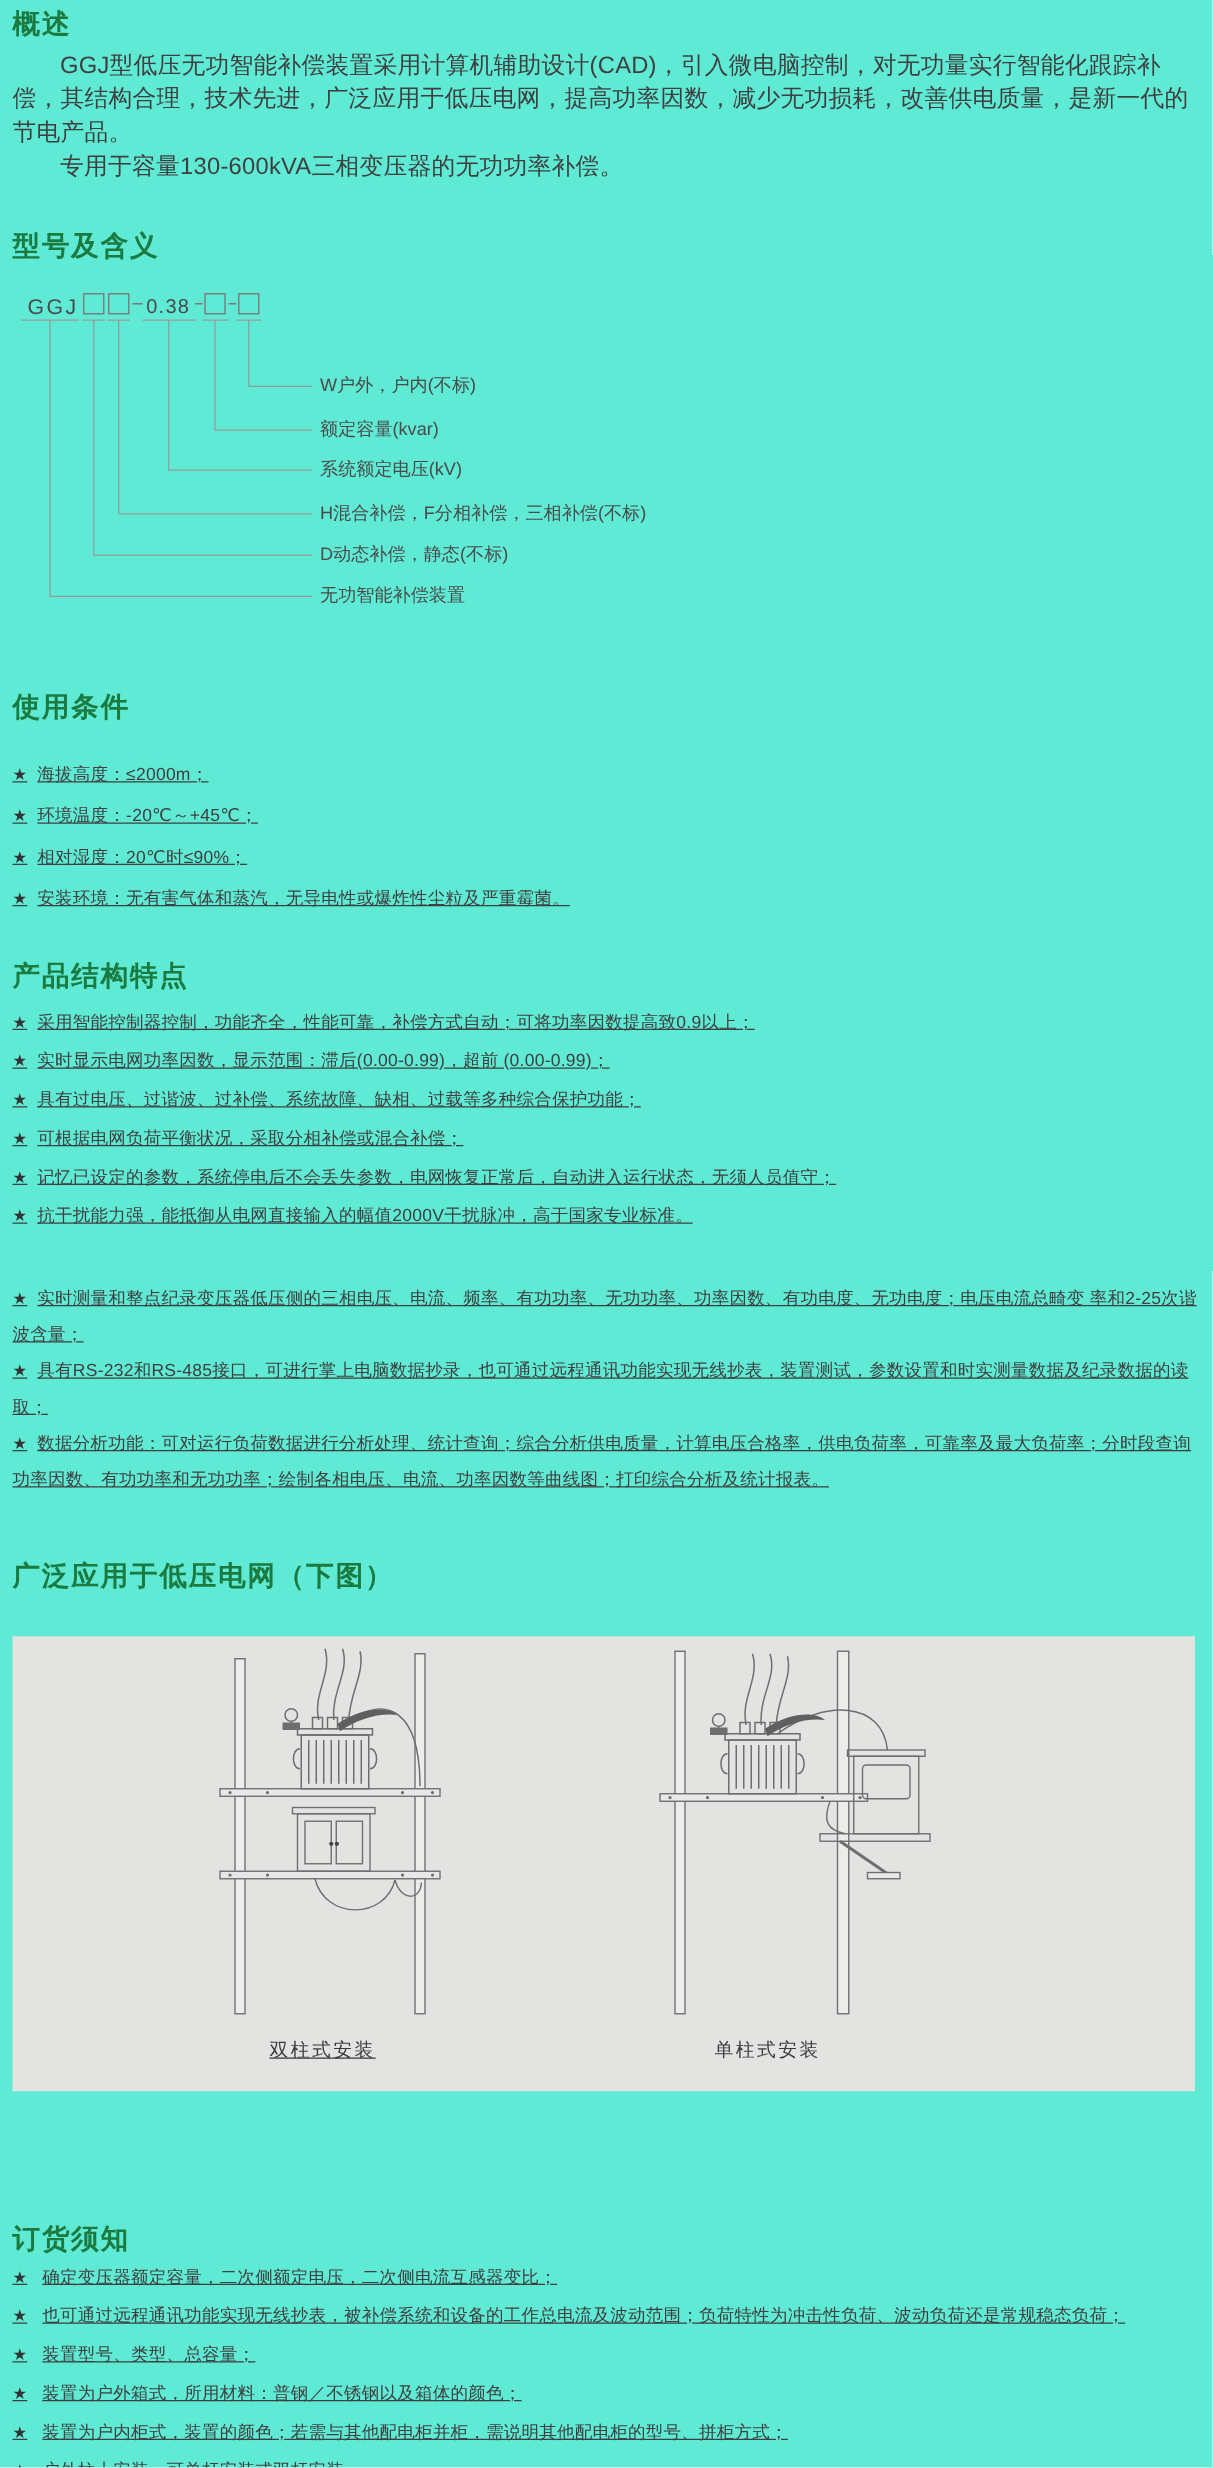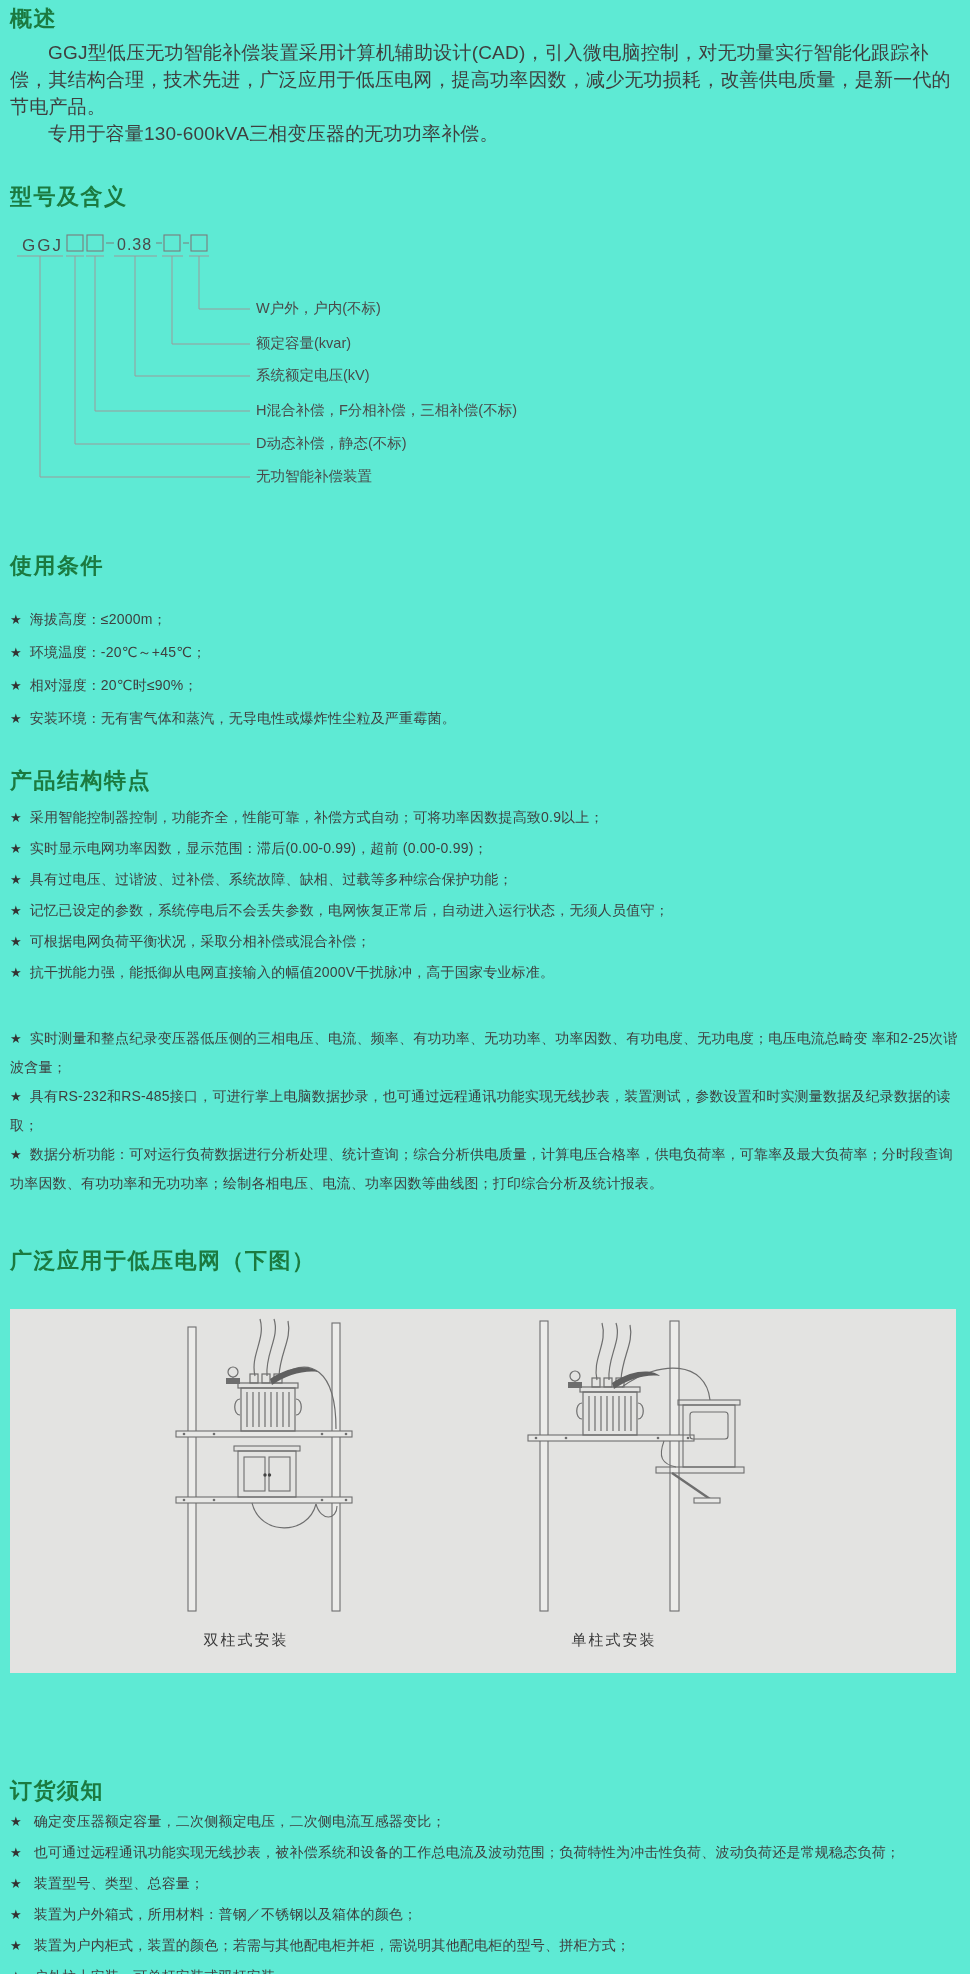--- a/index.html
+++ b/index.html
@@ -2,37 +2,37 @@
 <html><head>
 <meta charset="utf-8">
 <style>
   html,body{margin:0;padding:0;background:#ffffff;}
   #page{position:relative;width:970px;height:1974px;background:#5eead4;overflow:hidden;
         font-family:"Liberation Sans","DejaVu Sans",sans-serif;color:#3f3f3f;}
   .sec{position:absolute;left:10px;right:12px;}
   .sec-title{margin:0;font-size:22px;line-height:26px;font-weight:bold;color:#1b7a40;letter-spacing:1.5px;}
   .para-wrap{margin-top:7px;}
   .para{margin:0;font-size:19px;line-height:27px;text-indent:2em;letter-spacing:.2px;}
-  .items{margin-top:0;}
+  .items{margin-top:0;text-decoration:underline;}
   .li{font-size:14px;letter-spacing:.2px;}
   .star{margin-right:8px;font-size:13px;color:#333;}
   #sec-overview{top:6px;}
   #sec-model{top:184px;}
   #sec-conditions{top:553px;} #sec-conditions .items{margin-top:24px;} #sec-conditions .li{line-height:32px;}
   #sec-features{top:768px;} #sec-features .items{margin-top:8px;} #sec-features .li{line-height:30px;}
   #sec-monitoring{top:1021px;} #sec-monitoring .items{margin-top:3px;} #sec-monitoring .li{line-height:29px;}
   #sec-install{top:1248px;}
   #sec-ordering{top:1730px;margin-top:48px;} #sec-ordering .items{margin-top:2px;} #sec-ordering .li{line-height:30px;}
   #sec-ordering .star{margin-right:12px;}
   .model-svg{display:block;margin-top:20px;}
   .model-svg text{fill:#4a4a4a;font-family:"Liberation Sans","DejaVu Sans",sans-serif;}
   .install-box{position:absolute;top:1309px;left:10px;width:946px;height:364px;background:#e3e3e1;}
   .install-svg{position:absolute;left:0;top:0;}
   .cap{position:absolute;top:322px;width:200px;text-align:center;font-size:15px;color:#3a3a3a;letter-spacing:2px;}
-  #cap-double{left:136px;} #cap-single{left:504px;}
+  #cap-double{left:148px;text-decoration:underline;} #cap-single{left:504px;}
 </style>
 </head>
 <body>
 
 <div id="page">
 
   <div class="sec" id="sec-overview">
     <h2 class="sec-title">概述</h2>
     <div class="para-wrap">
       <p class="para">GGJ型低压无功智能补偿装置采用计算机辅助设计(CAD)，引入微电脑控制，对无功量实行智能化跟踪补偿，其结构合理，技术先进，广泛应用于低压电网，提高功率因数，减少无功损耗，改善供电质量，是新一代的节电产品。</p>
@@ -83,22 +83,22 @@
       <div class="li"><span class="star">★</span><span>安装环境：无有害气体和蒸汽，无导电性或爆炸性尘粒及严重霉菌。</span></div>
     </div>
   </div>
 
   <div class="sec" id="sec-features">
     <h2 class="sec-title">产品结构特点</h2>
     <div class="items">
       <div class="li"><span class="star">★</span><span>采用智能控制器控制，功能齐全，性能可靠，补偿方式自动；可将功率因数提高致0.9以上；</span></div>
       <div class="li"><span class="star">★</span><span>实时显示电网功率因数，显示范围：滞后(0.00-0.99)，超前 (0.00-0.99)；</span></div>
       <div class="li"><span class="star">★</span><span>具有过电压、过谐波、过补偿、系统故障、缺相、过载等多种综合保护功能；</span></div>
+      <div class="li"><span class="star">★</span><span>可根据电网负荷平衡状况，采取分相补偿或混合补偿；</span></div>
       <div class="li"><span class="star">★</span><span>记忆已设定的参数，系统停电后不会丢失参数，电网恢复正常后，自动进入运行状态，无须人员值守；</span></div>
-      <div class="li"><span class="star">★</span><span>可根据电网负荷平衡状况，采取分相补偿或混合补偿；</span></div>
       <div class="li"><span class="star">★</span><span>抗干扰能力强，能抵御从电网直接输入的幅值2000V干扰脉冲，高于国家专业标准。</span></div>
     </div>
   </div>
 
   <div class="sec" id="sec-monitoring">
     <div class="items">
       <div class="li"><span class="star">★</span><span>实时测量和整点纪录变压器低压侧的三相电压、电流、频率、有功功率、无功功率、功率因数、有功电度、无功电度；电压电流总畸变 率和2-25次谐波含量；</span></div>
       <div class="li"><span class="star">★</span><span>具有RS-232和RS-485接口，可进行掌上电脑数据抄录，也可通过远程通讯功能实现无线抄表，装置测试，参数设置和时实测量数据及纪录数据的读取；</span></div>
       <div class="li"><span class="star">★</span><span>数据分析功能：可对运行负荷数据进行分析处理、统计查询；综合分析供电质量，计算电压合格率，供电负荷率，可靠率及最大负荷率；分时段查询功率因数、有功功率和无功功率；绘制各相电压、电流、功率因数等曲线图；打印综合分析及统计报表。</span></div>
     </div>

